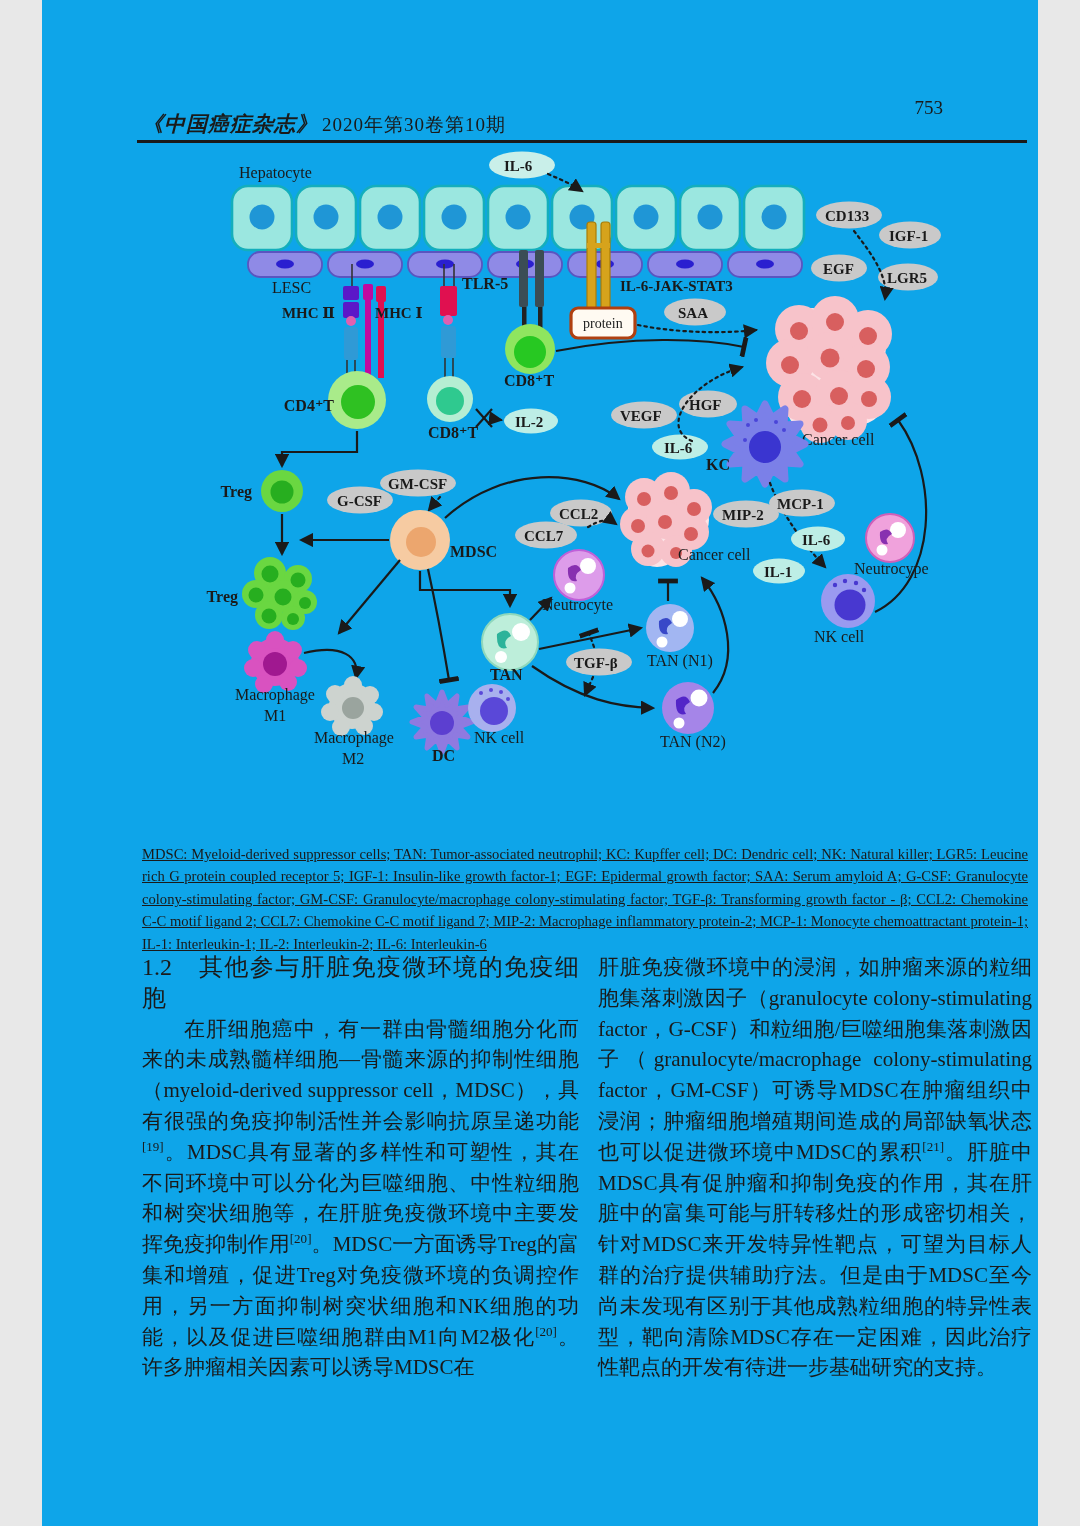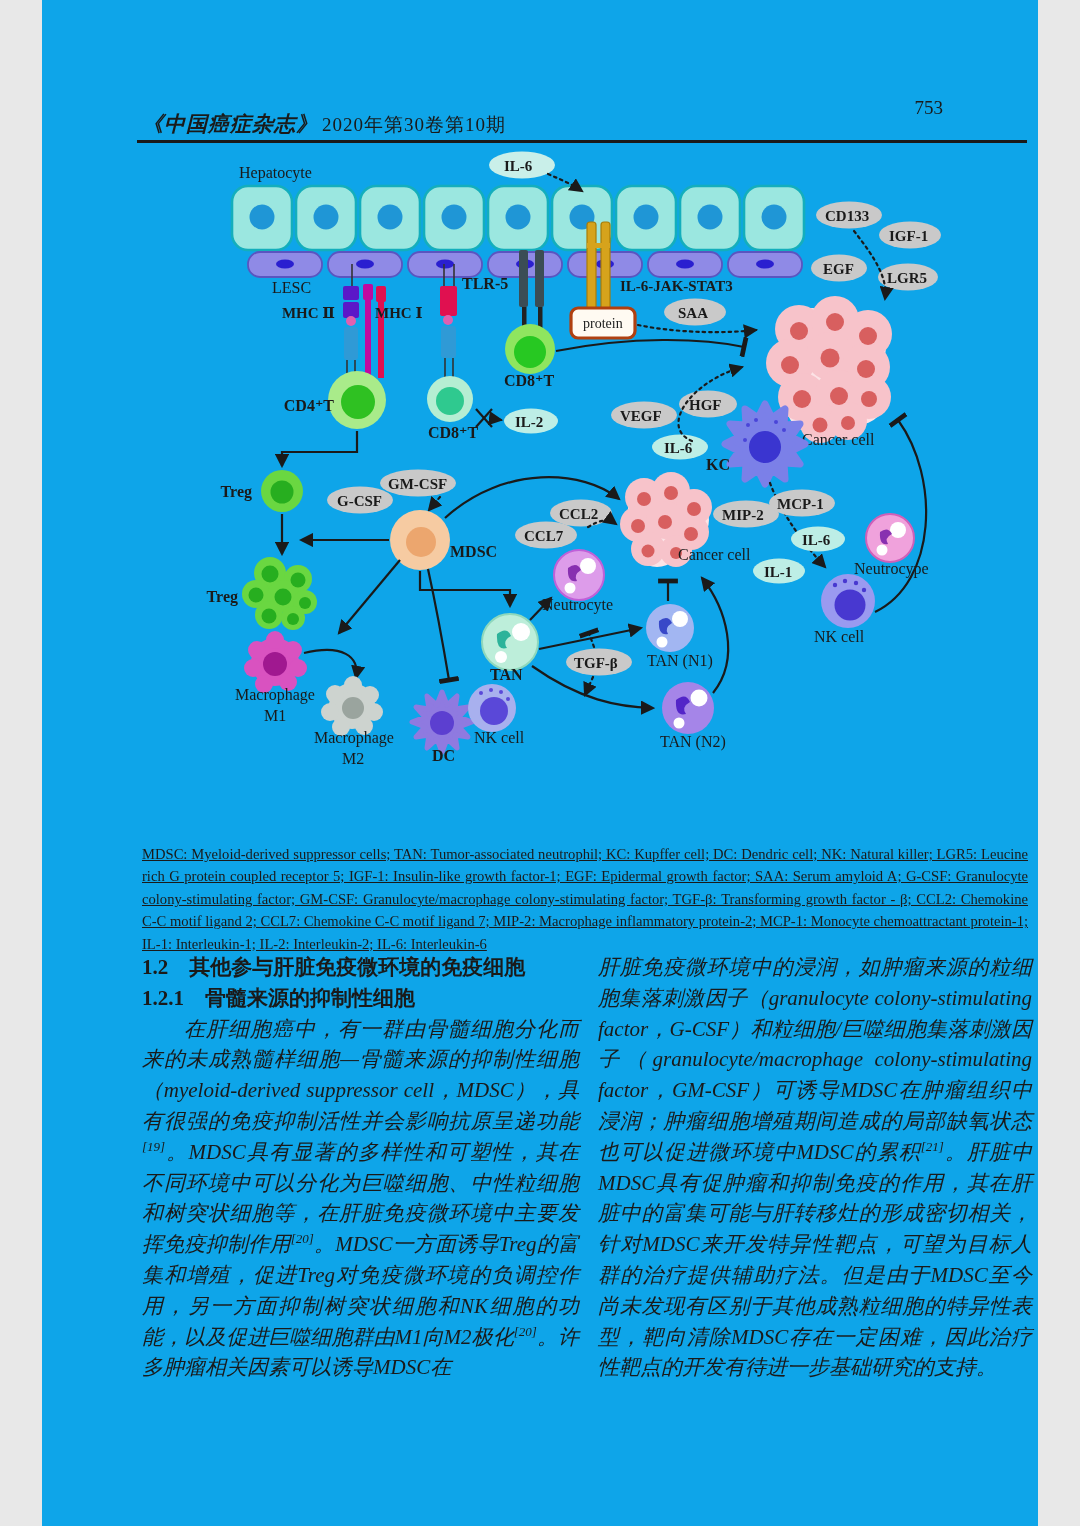--- a/index.html
+++ b/index.html
@@ -10,22 +10,22 @@
   .journal .vol{font-style:normal;font-weight:normal;font-size:19px;margin-left:4px;}
   .pageno{right:95px;top:97px;font-size:19px;}
   .rule{left:95px;top:140px;width:890px;height:2.5px;background:#1a1a1a;}
   .figsvg{left:0;top:0;width:1080px;height:782px;}
   .cap-cn{left:0;top:779px;width:1080px;text-align:center;font-size:17px;font-weight:600;white-space:pre-wrap;}
   .cap-en{left:0;top:809px;width:1080px;text-align:center;font-size:17px;font-weight:bold;white-space:pre-wrap;}
   .legend{left:100px;top:843px;width:886px;font-size:14.6px;line-height:22.4px;text-align:justify;text-decoration:underline;}
   .col{top:952px;width:437px;font-size:21px;line-height:30.8px;text-align:justify;}
   .col-l{left:100px;}
   .col-r{left:556px;width:434px;}
-  .h-sec{font-weight:bold;font-size:21px;margin:0;white-space:pre-wrap;}
-  .para{margin:0;font-style:italic;}
+  .h-sec{font-weight:normal;font-size:24px;margin:0;white-space:pre-wrap;}
+  .para{margin:0;}
   .indent{text-indent:2em;}
   sup{font-size:0.62em;vertical-align:super;line-height:0;}
   svg text{font-family:"Liberation Serif","DejaVu Serif",serif;fill:#1a1a1a;}
   .lbl{font-size:16px;font-weight:600;}
   .lbl-s{font-size:15px;font-weight:600;}
   .lbl-r{font-size:16px;}
   .ln{stroke:#1a1a1a;stroke-width:2.2;fill:none;}
   .thin{stroke:#333;stroke-width:1.6;fill:none;}
   .dsh{stroke-dasharray:2.5 4;stroke-linecap:round;}
 </style>
@@ -444,20 +444,19 @@
           <circle cx="466" cy="699" r="2"></circle>
         </g>
     </g>
     <text class="lbl-r" x="432" y="743">NK cell</text>
   </svg>
 
   <div class="abs legend">MDSC: Myeloid-derived suppressor cells; TAN: Tumor-associated neutrophil; KC: Kupffer cell; DC: Dendric cell; NK: Natural killer; LGR5: Leucine rich G protein coupled receptor 5; IGF-1: Insulin-like growth factor-1; EGF: Epidermal growth factor; SAA: Serum amyloid A; G-CSF: Granulocyte colony-stimulating factor; GM-CSF: Granulocyte/macrophage colony-stimulating factor; TGF-β: Transforming growth factor - β; CCL2: Chemokine C-C motif ligand 2; CCL7: Chemokine C-C motif ligand 7; MIP-2: Macrophage inflammatory protein-2; MCP-1: Monocyte chemoattractant protein-1; IL-1: Interleukin-1; IL-2: Interleukin-2; IL-6: Interleukin-6</div>
 
   <div class="abs col col-l">
     <h3 class="h-sec">1.2　其他参与肝脏免疫微环境的免疫细胞</h3>
-    <h3 class="h-sec">1.2.1　骨髓来源的抑制性细胞</h3>
     <p class="para indent">在肝细胞癌中，有一群由骨髓细胞分化而来的未成熟髓样细胞—骨髓来源的抑制性细胞（myeloid-derived suppressor cell，MDSC），具有很强的免疫抑制活性并会影响抗原呈递功能<sup>[19]</sup>。MDSC具有显著的多样性和可塑性，其在不同环境中可以分化为巨噬细胞、中性粒细胞和树突状细胞等，在肝脏免疫微环境中主要发挥免疫抑制作用<sup>[20]</sup>。MDSC一方面诱导Treg的富集和增殖，促进Treg对免疫微环境的负调控作用，另一方面抑制树突状细胞和NK细胞的功能，以及促进巨噬细胞群由M1向M2极化<sup>[20]</sup>。许多肿瘤相关因素可以诱导MDSC在</p>
   </div>
   <div class="abs col col-r">
     <p class="para">肝脏免疫微环境中的浸润，如肿瘤来源的粒细胞集落刺激因子（granulocyte colony-stimulating factor，G-CSF）和粒细胞/巨噬细胞集落刺激因子（granulocyte/macrophage colony-stimulating factor，GM-CSF）可诱导MDSC在肿瘤组织中浸润；肿瘤细胞增殖期间造成的局部缺氧状态也可以促进微环境中MDSC的累积<sup>[21]</sup>。肝脏中MDSC具有促肿瘤和抑制免疫的作用，其在肝脏中的富集可能与肝转移灶的形成密切相关，针对MDSC来开发特异性靶点，可望为目标人群的治疗提供辅助疗法。但是由于MDSC至今尚未发现有区别于其他成熟粒细胞的特异性表型，靶向清除MDSC存在一定困难，因此治疗性靶点的开发有待进一步基础研究的支持。</p>
   </div>
 
 </div>
 
 </body></html>

